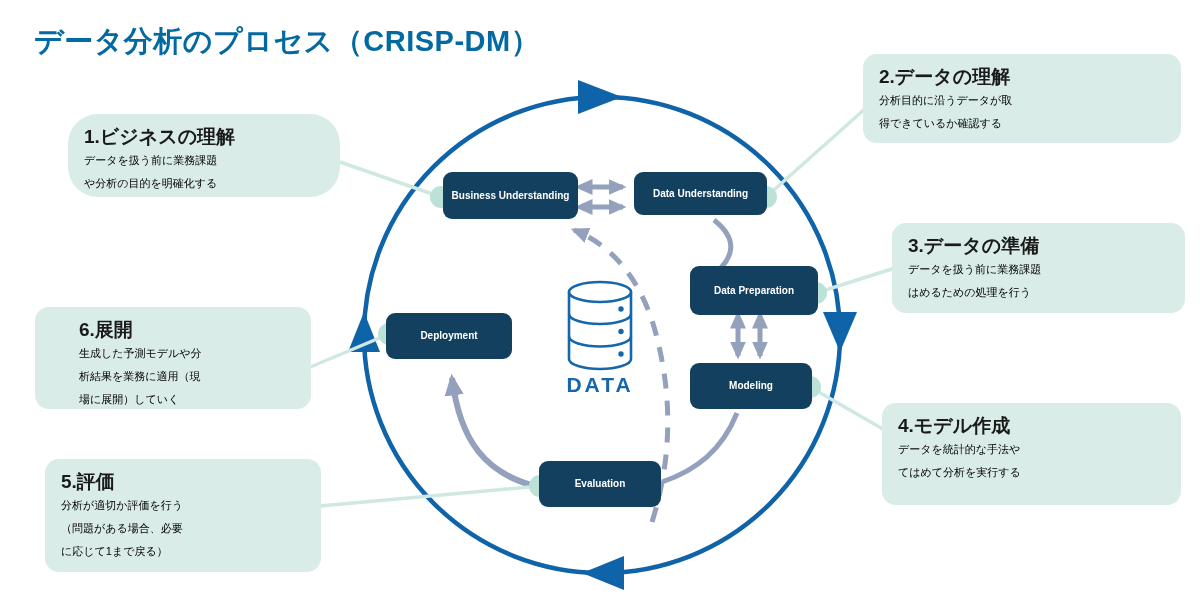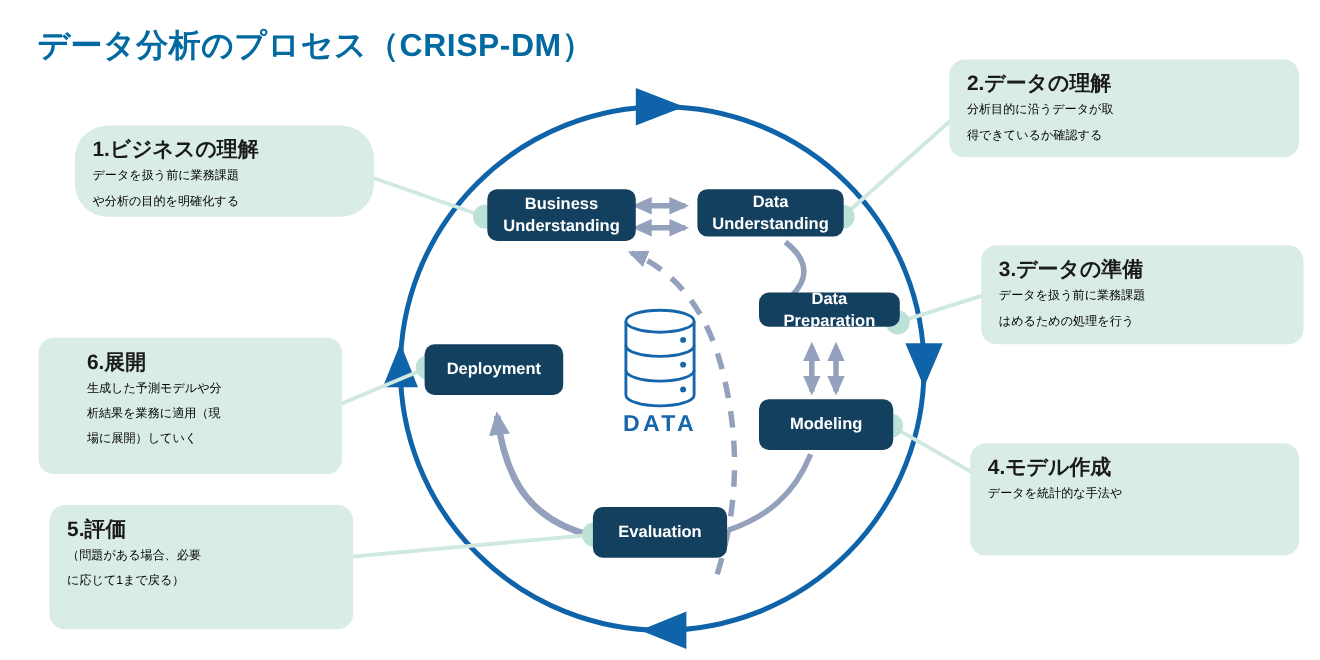--- a/index.html
+++ b/index.html
@@ -9,21 +9,21 @@
   }
   #stage{position:absolute;inset:0;width:1200px;height:600px;}
   .page-title{
     position:absolute;left:34px;top:22px;margin:0;
     font-size:29px;font-weight:bold;color:#0369a1;letter-spacing:.5px;
   }
   svg.canvas{position:absolute;left:0;top:0;}
   .node{
     position:absolute;background:#14405f;color:#ffffff;border-radius:9px;
     display:flex;align-items:center;justify-content:center;text-align:center;
-    font-size:15px;font-weight:600;line-height:20px;padding:2px 4px;box-sizing:border-box;
+    font-size:10px;font-weight:600;line-height:20px;padding:2px 4px;box-sizing:border-box;
   }
   .callout{
     position:absolute;background:#d9ece8;border-radius:14px;
     padding:10px 16px;box-sizing:border-box;color:#2b2b2b;
   }
   .callout .co-heading{
     font-size:19px;font-weight:bold;color:#1a1a1a;line-height:25px;
   }
   .callout .co-line{
     font-size:11px;line-height:23px;color:#000000;
@@ -96,21 +96,21 @@
       <text x="600" y="392" text-anchor="middle" font-size="21" font-weight="bold" letter-spacing="3" fill="#1666ab">DATA</text>
     </g>
   </svg>
 
   <div class="node" style="left:443px;top:172px;width:135px;height:47px;">
     <span>Business Understanding</span>
   </div>
   <div class="node" style="left:634px;top:172px;width:133px;height:43px;">
     <span>Data Understanding</span>
   </div>
-  <div class="node" style="left:690px;top:266px;width:128px;height:31px;">
+  <div class="node" style="left:690px;top:266px;width:128px;height:49px;">
     <span>Data Preparation</span>
   </div>
   <div class="node" style="left:690px;top:363px;width:122px;height:46px;">
     <span>Modeling</span>
   </div>
   <div class="node" style="left:539px;top:461px;width:122px;height:46px;">
     <span>Evaluation</span>
   </div>
   <div class="node" style="left:386px;top:313px;width:126px;height:46px;">
     <span>Deployment</span>
@@ -130,28 +130,30 @@
 
   <div class="callout" style="left:892px;top:223px;width:293px;height:90px;">
     <div class="co-heading">3.データの準備</div>
     <div class="co-line">データを扱う前に業務課題</div>
     <div class="co-line">はめるための処理を行う</div>
   </div>
 
   <div class="callout" style="left:882px;top:403px;width:299px;height:102px;">
     <div class="co-heading">4.モデル作成</div>
     <div class="co-line">データを統計的な手法や</div>
+    <div class="co-line">てはめて分析を実行する</div>
   </div>
 
   <div class="callout" style="left:45px;top:459px;width:276px;height:113px;">
     <div class="co-heading">5.評価</div>
+    <div class="co-line">分析が適切か評価を行う</div>
     <div class="co-line">（問題がある場合、必要</div>
     <div class="co-line">に応じて1まで戻る）</div>
   </div>
 
-  <div class="callout" style="left:35px;top:307px;width:276px;height:124px;padding-left:44px;">
+  <div class="callout" style="left:35px;top:307px;width:276px;height:102px;padding-left:44px;">
     <div class="co-heading">6.展開</div>
     <div class="co-line">生成した予測モデルや分</div>
     <div class="co-line">析結果を業務に適用（現</div>
     <div class="co-line">場に展開）していく</div>
   </div>
 
 </div>
 
 </body></html>

